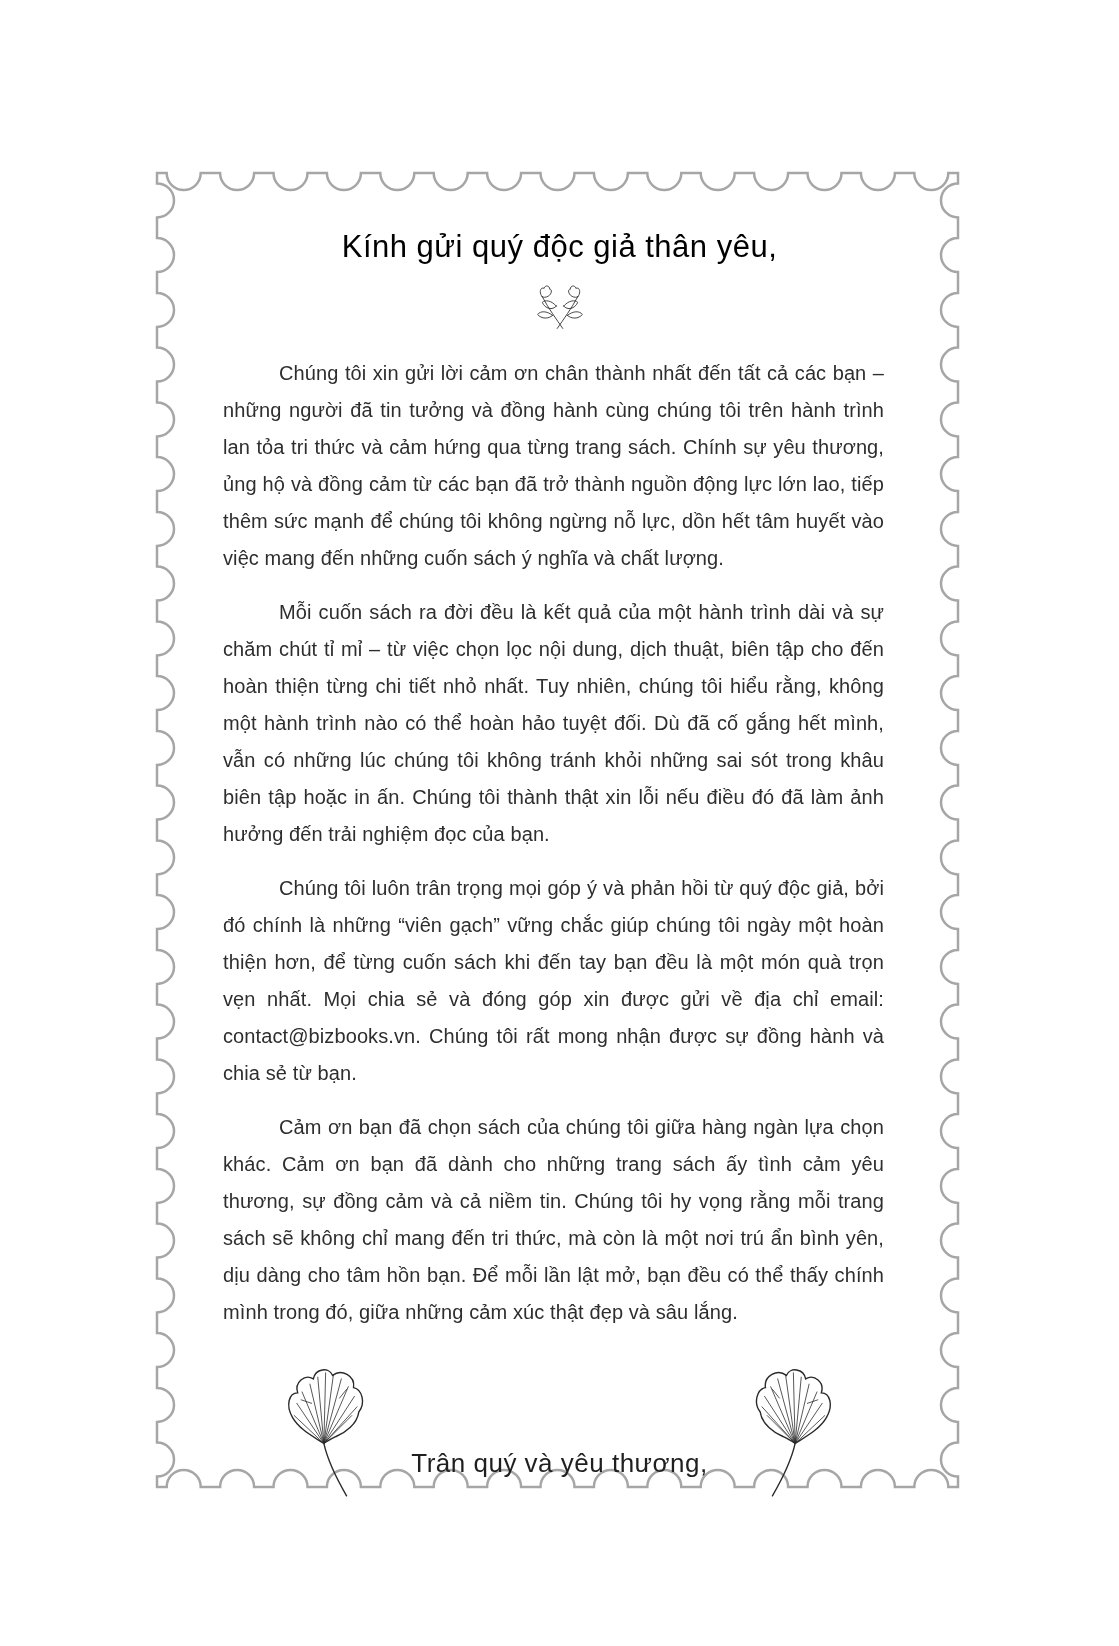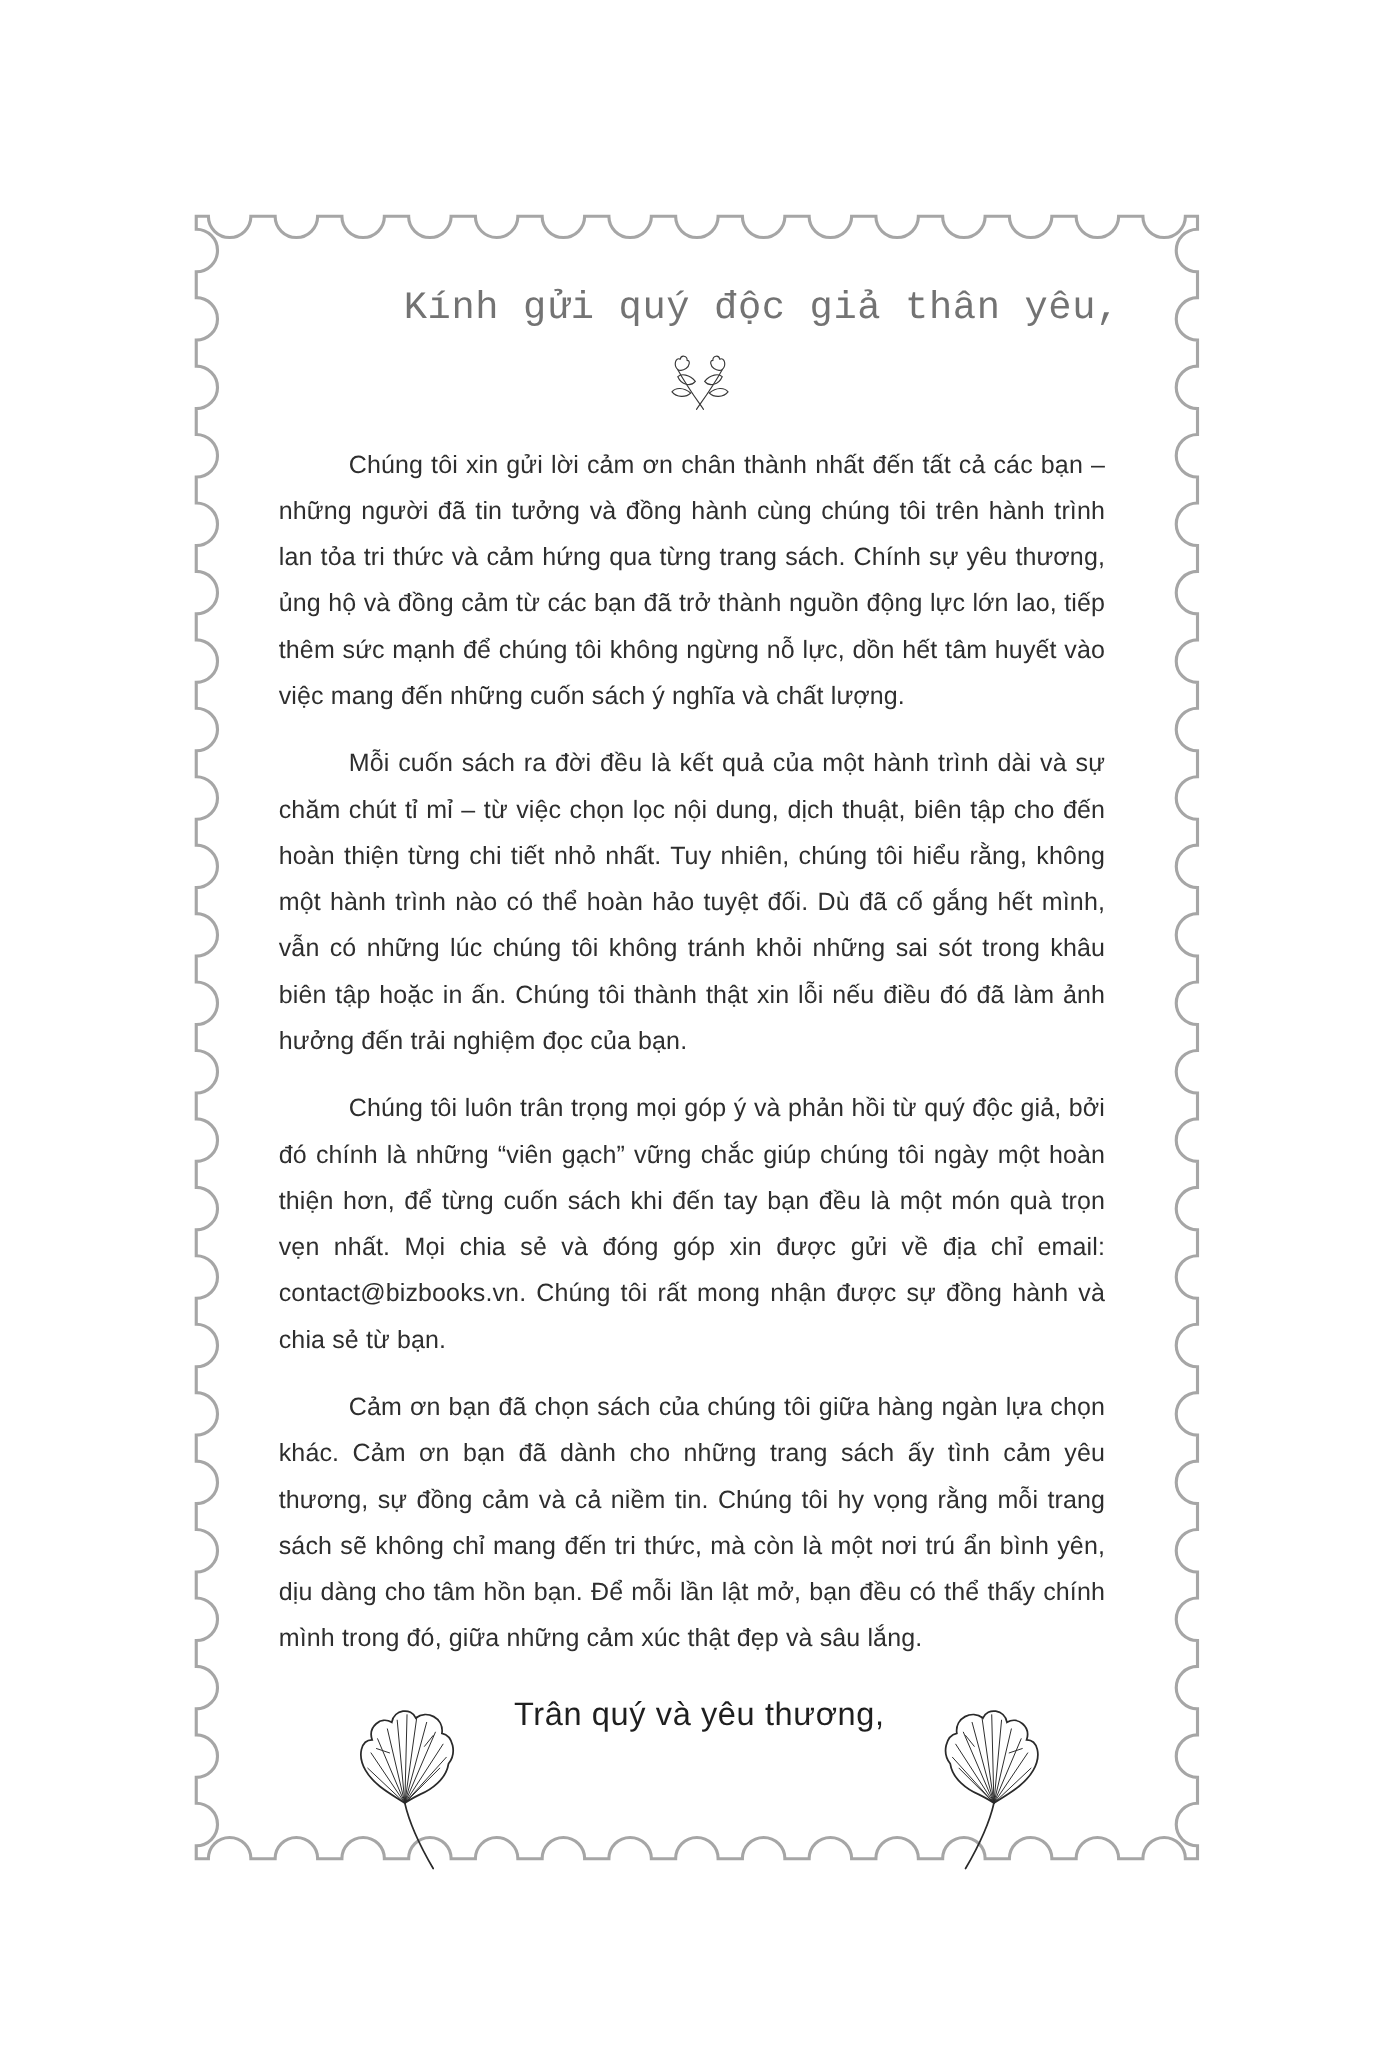--- a/index.html
+++ b/index.html
@@ -27,26 +27,25 @@
     overflow: visible;
   }
   .content {
     position: absolute;
     left: 66px;
     right: 62px;
     top: 0;
   }
   .title {
     margin: 56px 0 0 0;
-    text-align: right;
+    text-align: center;
     font-size: 31px;
     font-weight: 500;
     letter-spacing: 0.5px;
-    color: #737373;
-    font-family: Liberation Mono, monospace;
+    color: #000000;
   }
   .ornament {
     display: block;
     margin: 18px auto 0 auto;
     width: 56px;
     height: 48px;
   }
   .body-text { margin-top: 24px; }
   .body-text p {
     margin: 0 12px 17px 0;
@@ -54,21 +53,21 @@
     text-indent: 56px;
     font-size: 20px;
     line-height: 37px;
     color: #2e2e2e;
     letter-spacing: 0.1px;
   }
   .signature {
     margin-top: 26px;
     padding: 0 52px;
     display: flex;
-    align-items: flex-start;
+    align-items: flex-end;
     justify-content: space-between;
   }
   .ginkgo { width: 96px; height: 152px; flex: 0 0 auto; }
   .ginkgo.right { transform: scaleX(-1); }
   .sig-text { flex: 1 1 auto; text-align: center; padding-bottom: 10px; }
   .signoff {
     font-size: 26px;
     color: #1f1f1f;
     margin-bottom: 20px;
     letter-spacing: 0.5px;

